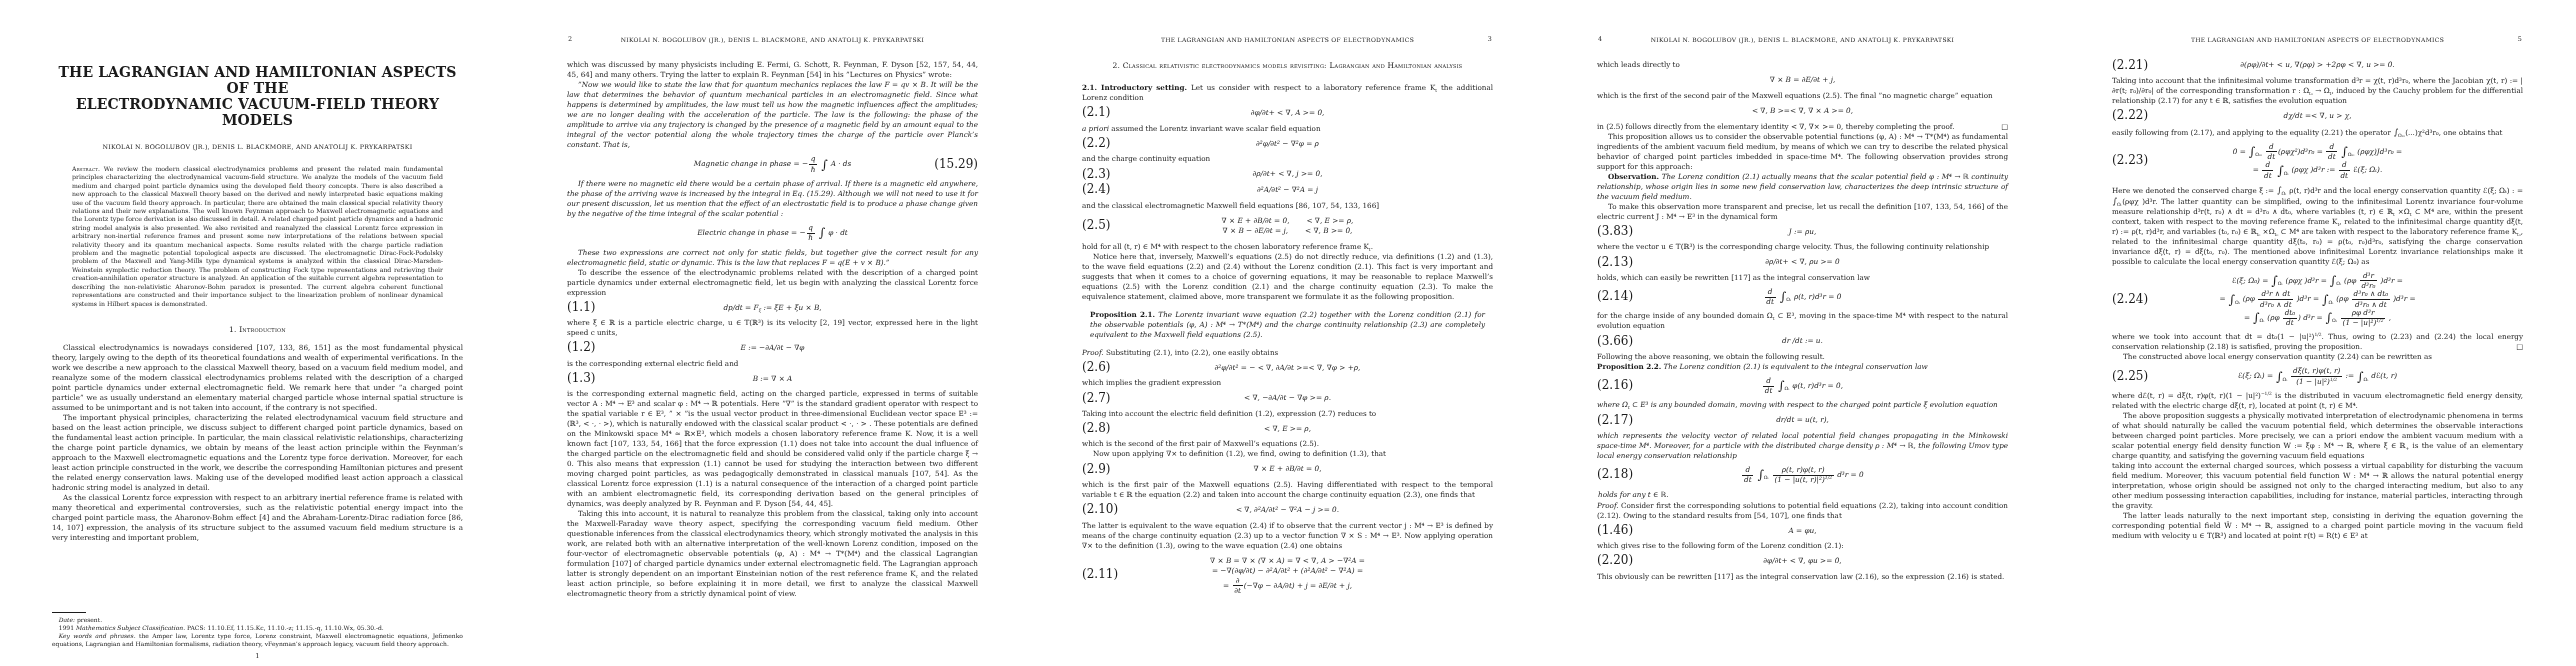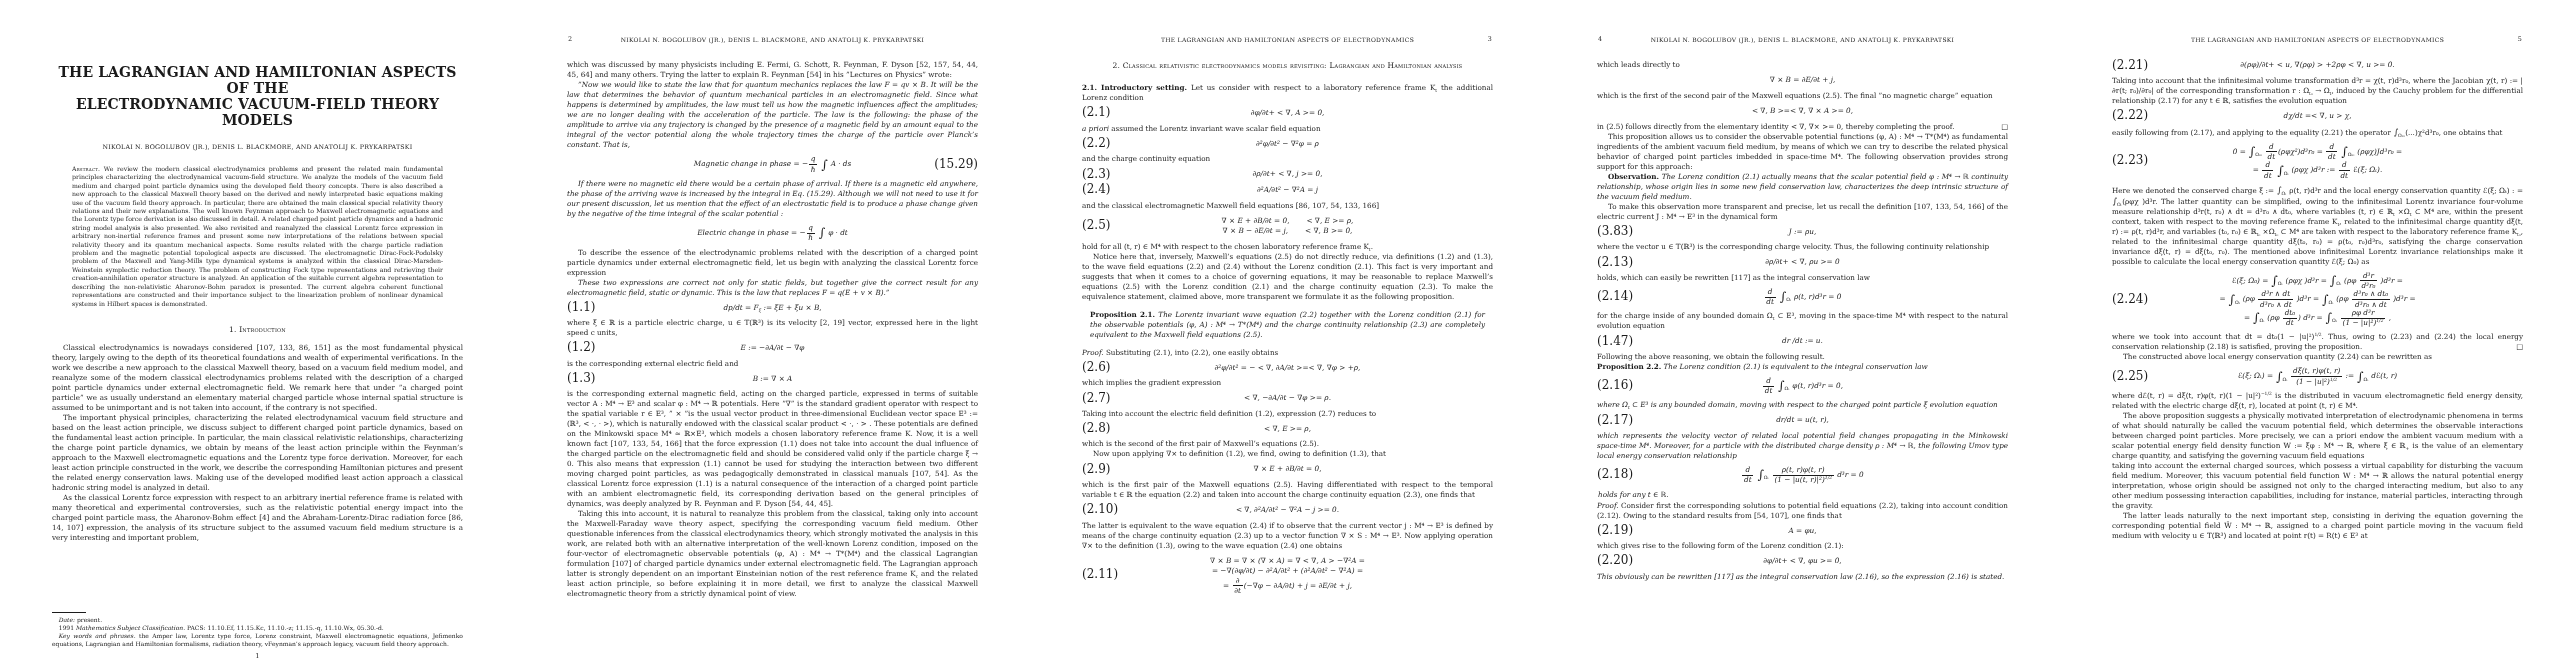--- a/index.html
+++ b/index.html
@@ -78,22 +78,22 @@
         <p class="para" style="margin: 0px;"><span>which was discussed by many physicists including E. Fermi, G. Schott, R. Feynman, F. Dyson [52, 157, 54, 44, 45, 64] and many others. Trying the latter to explain R. Feynman [54]  in his ”Lectures on Physics” wrote:</span></p>
         <p class="para ind it" style="margin: 0px;"><span>”Now we would like to state the law that for quantum mechanics replaces the law F = qv × B. It will be the law that determines the behavior of quantum mechanical particles in an electromagnetic field. Since what happens is determined by amplitudes, the law must tell us how the magnetic influences affect the amplitudes; we are no longer dealing with the acceleration of the particle. The law is the following: the phase of the amplitude to arrive via any trajectory is changed by the presence of a magnetic field by an amount equal to the integral of the vector potential along the whole trajectory times the charge of the particle over Planck’s constant. That is,</span></p>
         <div class="eq lblright">
           <span class="lbl">(15.29)</span>
           <span class="eqline">Magnetic change in phase  = −<span class="frac"><span class="fn">q</span><span class="fd">ℏ</span></span> <span class="int"><span class="is">∫</span><sub></sub></span> A · ds</span>
         </div>
         <p class="para ind it" style="margin: 0px;"><span>If there were no magnetic eld there would be a certain phase of arrival. If there is a magnetic eld anywhere, the phase of the arriving wave is increased by the integral in Eq. (15.29). Although we will not need to use it for our present discussion, let us mention that the effect of an electrostatic field is to produce a phase change given by the negative of the time integral of the scalar potential :</span></p>
         <div class="eq">
           <span class="eqline">Electric change in phase  = −<span class="frac"><span class="fn">q</span><span class="fd">ℏ</span></span> <span class="int"><span class="is">∫</span><sub></sub></span> φ · dt</span>
         </div>
+        <p class="para ind it" style="margin: 0px;"><span>These two expressions are correct not only for static fields, but together give the correct result for any electromagnetic field, static or dynamic. This is the law that replaces F = q(E + v × B).”</span></p>
         <p class="para ind" style="margin: 0px;"><span>To describe the essence of the electrodynamic problems related with the description of a charged point particle dynamics under external electromagnetic field, let us begin with analyzing the classical Lorentz force expression</span></p>
-        <p class="para ind it" style="margin: 0px;"><span>These two expressions are correct not only for static fields, but together give the correct result for any electromagnetic field, static or dynamic. This is the law that replaces F = q(E + v × B).”</span></p>
         <div class="eq">
           <span class="lbl">(1.1)</span>
           <span class="eqline">dp/dt = F<sub>ξ</sub> := ξE + ξu × B,</span>
         </div>
         <p class="para" style="margin: 0px;"><span>where ξ ∈ ℝ is a particle electric charge, u ∈ T(ℝ³) is its velocity [2, 19] vector, expressed here in the light speed c units,</span></p>
         <div class="eq">
           <span class="lbl">(1.2)</span>
           <span class="eqline">E := −∂A/∂t − ∇φ</span>
         </div>
         <p class="para" style="margin: 0px;"><span>is the corresponding external electric field and</span></p>
@@ -192,21 +192,21 @@
           <span class="lbl">(2.13)</span>
           <span class="eqline">∂ρ/∂t+ &lt; ∇, ρu &gt;= 0</span>
         </div>
         <p class="para" style="margin: 0px;"><span>holds, which can easily be rewritten [117]  as the integral conservation law</span></p>
         <div class="eq">
           <span class="lbl">(2.14)</span>
           <span class="eqline"><span class="frac"><span class="fn">d</span><span class="fd">dt</span></span> <span class="int"><span class="is">∫</span><sub>Ωₜ</sub></span> ρ(t, r)d³r = 0</span>
         </div>
         <p class="para" style="margin: 0px;"><span>for the charge inside of any bounded domain Ω<sub>t</sub> ⊂ E³, moving in the space-time M⁴ with respect to the natural evolution equation</span></p>
         <div class="eq">
-          <span class="lbl">(1.47)</span>
+          <span class="lbl">(3.66)</span>
           <span class="eqline">dr /dt := u.</span>
         </div>
         <p class="para" style="margin: 0px;"><span>Following the above reasoning, we obtain the following result.</span></p>
         <p class="para it" style="margin: 0px;"><span class="lead-b">Proposition 2.2.</span> <span>The Lorenz condition (2.1) is equivalent to the integral conservation law</span></p>
         <div class="eq">
           <span class="lbl">(2.16)</span>
           <span class="eqline"><span class="frac"><span class="fn">d</span><span class="fd">dt</span></span> <span class="int"><span class="is">∫</span><sub>Ωₜ</sub></span> φ(t, r)d³r = 0,</span>
         </div>
         <p class="para it" style="margin: 0px;"><span>where Ω<sub>t</sub> ⊂ E³  is any bounded domain, moving with respect to the charged point particle ξ  evolution equation</span></p>
         <div class="eq">
@@ -214,29 +214,29 @@
           <span class="eqline">dr/dt = u(t, r),</span>
         </div>
         <p class="para it" style="margin: 0px;"><span>which represents the velocity vector of related local potential field changes propagating in the Minkowski space-time M⁴. Moreover, for a particle with the distributed  charge density ρ : M⁴ → ℝ, the following Umov type local energy conservation relationship</span></p>
         <div class="eq">
           <span class="lbl">(2.18)</span>
           <span class="eqline"><span class="frac"><span class="fn">d</span><span class="fd">dt</span></span> <span class="int"><span class="is">∫</span><sub>Ωₜ</sub></span> <span class="frac"><span class="fn">ρ(t, r)φ(t, r)</span><span class="fd">(1 − |u(t, r)|²)<sup>1/2</sup></span></span> d³r = 0</span>
         </div>
         <p class="para it" style="margin: 1px;"><span>holds for any t ∈ ℝ.</span></p>
         <p class="para" style="margin: 0px;"><span class="lead-i">Proof.</span> <span>Consider first the corresponding solutions to potential field equations (2.2), taking into account condition (2.12). Owing to the standard results from [54, 107], one finds that</span></p>
         <div class="eq">
-          <span class="lbl">(2.19)</span>
+          <span class="lbl">(1.46)</span>
           <span class="eqline">A = φu,</span>
         </div>
         <p class="para" style="margin: 0px;"><span>which gives rise to the following form of the Lorenz condition (2.1):</span></p>
         <div class="eq">
           <span class="lbl">(2.20)</span>
           <span class="eqline">∂φ/∂t+ &lt; ∇, φu &gt;= 0,</span>
         </div>
-        <p class="para" style="margin: 0px; font-style: italic;"><span>This obviously can be rewritten [117] as the integral conservation law (2.16), so the expression (2.16) is stated.</span></p>
+        <p class="para" style="margin: 0px;"><span>This obviously can be rewritten [117] as the integral conservation law (2.16), so the expression (2.16) is stated.</span></p>
       </section>
       <section class="page">
         <div class="rhead"><span>THE LAGRANGIAN AND HAMILTONIAN ASPECTS OF ELECTRODYNAMICS</span><span class="num right">5</span></div>
         <div class="eq">
           <span class="lbl">(2.21)</span>
           <span class="eqline">∂(ρφ)/∂t+ &lt; u, ∇(ρφ) &gt; +2ρφ &lt; ∇, u &gt;= 0.</span>
         </div>
         <p class="para" style="margin: 0px;"><span>Taking into account that the infinitesimal volume transformation d³r = χ(t, r)d³r₀, where the Jacobian  χ(t, r) := |∂r(t; r₀)/∂r₀| of the corresponding transformation r :  Ω<sub>t₀</sub> → Ω<sub>t</sub>, induced by the Cauchy problem for the differential relationship  (2.17) for any t ∈ ℝ, satisfies the evolution equation</span></p>
         <div class="eq">
           <span class="lbl">(2.22)</span>

